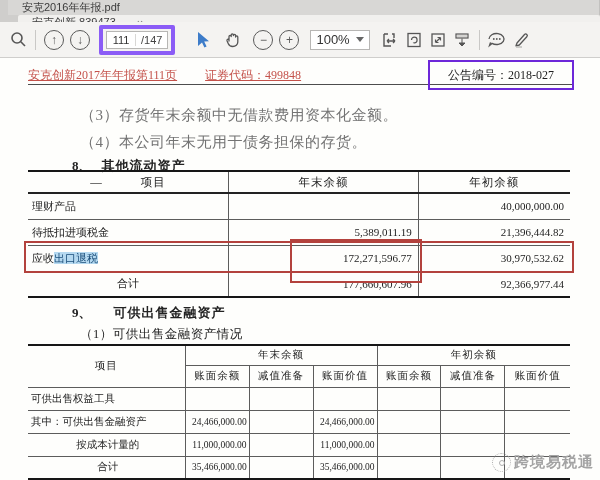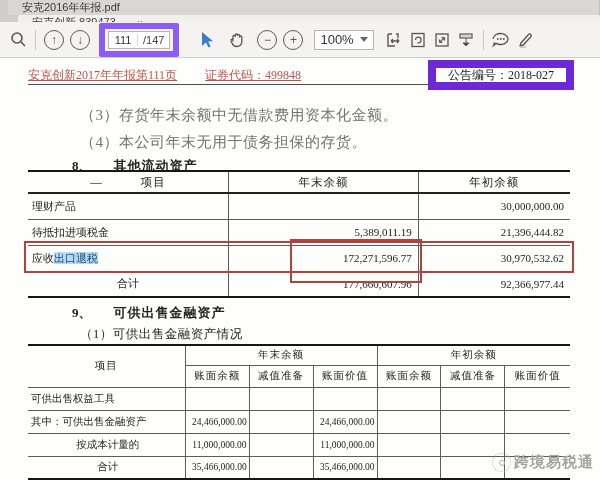--- a/index.html
+++ b/index.html
@@ -23,21 +23,21 @@
   .toolbar { position:absolute; top:22px; left:0; right:0; height:36px;
     background:#f4f3f1; border-bottom:1px solid #cfcecc;
     display:flex; align-items:center; padding:0 6px; }
   .tbtn { display:flex; align-items:center; justify-content:center;
     width:24px; height:24px; color:#565656; }
   .tbtn svg { display:block; }
   .tb-divider { width:1px; height:20px; background:#c9c8c6; margin:0 5px; }
   .circle-btn { width:20px; height:20px; border:1.4px solid #5a5a5a; border-radius:50%;
     display:flex; align-items:center; justify-content:center;
     font-size:12px; line-height:1; color:#5a5a5a; margin:0 3px; }
-  .page-annot { border:6px solid #8b5cf6; border-radius:2px; padding:2px 3px; margin:0 6px; }
+  .page-annot { border:4px solid #8b5cf6; border-radius:2px; padding:2px 3px; margin:0 6px; }
   .page-field { background:#fff; border:1px solid #b7b6b4; height:18px;
     display:flex; align-items:center; }
   .page-input { width:28px; height:16px; border:none; outline:none; text-align:center;
     font-size:11px; color:#333; background:transparent;
     font-family:"Liberation Sans","DejaVu Sans",sans-serif; }
   .page-total { font-size:11px; color:#444; padding:0 5px; border-left:1px solid #d8d7d5; }
   .zoom-box { background:#fff; border:1px solid #b7b6b4; height:20px; min-width:52px;
     display:flex; align-items:center; justify-content:space-between;
     padding:0 5px; margin:0 8px; font-size:13px; color:#333; }
   .caret-down { width:0; height:0; border-left:4px solid transparent;
@@ -45,27 +45,27 @@
 
   
   .doc { position:absolute; top:58px; left:0; right:0; bottom:0; background:#fefefc;
     font-family:"Liberation Serif","DejaVu Serif",serif; color:#232323; }
   .doc-rule { position:absolute; top:26px; left:28px; right:26px;
     border-top:1px solid #4d4d4d; }
   .ref-line { position:absolute; top:9px; left:28px; font-size:12px;
     color:#c4524b; text-decoration:underline; white-space:nowrap; }
   .ref-gap { display:inline-block; width:28px; }
   .annot-box { position:absolute; top:2px; right:26px; width:146px; height:30px;
-    border:8px solid #6d28d9; display:flex; align-items:center; justify-content:center;
+    border:2px solid #6d28d9; display:flex; align-items:center; justify-content:center;
     font-size:12px; color:#1e1e1e; }
 
   .para { position:absolute; left:80px; font-size:15px; letter-spacing:0.5px; color:#737373; }
   .p3 { top:48px; } .p4 { top:75px; }
   .h8 { top:99px; position:absolute; left:72px; font-weight:bold; font-size:13px; }
-  .h8 .htitle { margin-left:22px; letter-spacing:1px; }
+  .h8 .htitle { margin-left:10px; letter-spacing:1px; }
   .h9 { top:246px; position:absolute; left:72px; font-weight:bold; font-size:13px; }
   .h9 .htitle { margin-left:22px; letter-spacing:1px; }
   .sub1 { top:268px; position:absolute; left:80px; font-size:12.5px; letter-spacing:0.5px; }
 
   
   .t1wrap { position:absolute; top:112px; left:28px; right:30px; }
   table { width:100%; border-collapse:collapse; table-layout:fixed; }
   .t1 { border-top:2px solid #161616; border-bottom:2px solid #161616; }
   .t1 th { height:22px; font-size:11.5px; font-weight:normal; letter-spacing:1px;
     border-bottom:2px solid #222; }
@@ -244,21 +244,21 @@
           </span>
             </th>
           <th>年末余额</th>
           <th>年初余额</th>
         </tr>
       </thead>
       <tbody>
         <tr>
           <td class="cell-item">理财产品</td>
           <td class="cell-num"></td>
-          <td class="cell-num">30,000,000.00</td>
+          <td class="cell-num">40,000,000.00</td>
         </tr>
         <tr>
           <td class="cell-item">待抵扣进项税金</td>
           <td class="cell-num">5,389,011.19</td>
           <td class="cell-num">21,396,444.82</td>
         </tr>
         <tr>
           <td class="cell-item">
             <span>应收</span><span class="hl-text">出口退税</span>
           </td>

